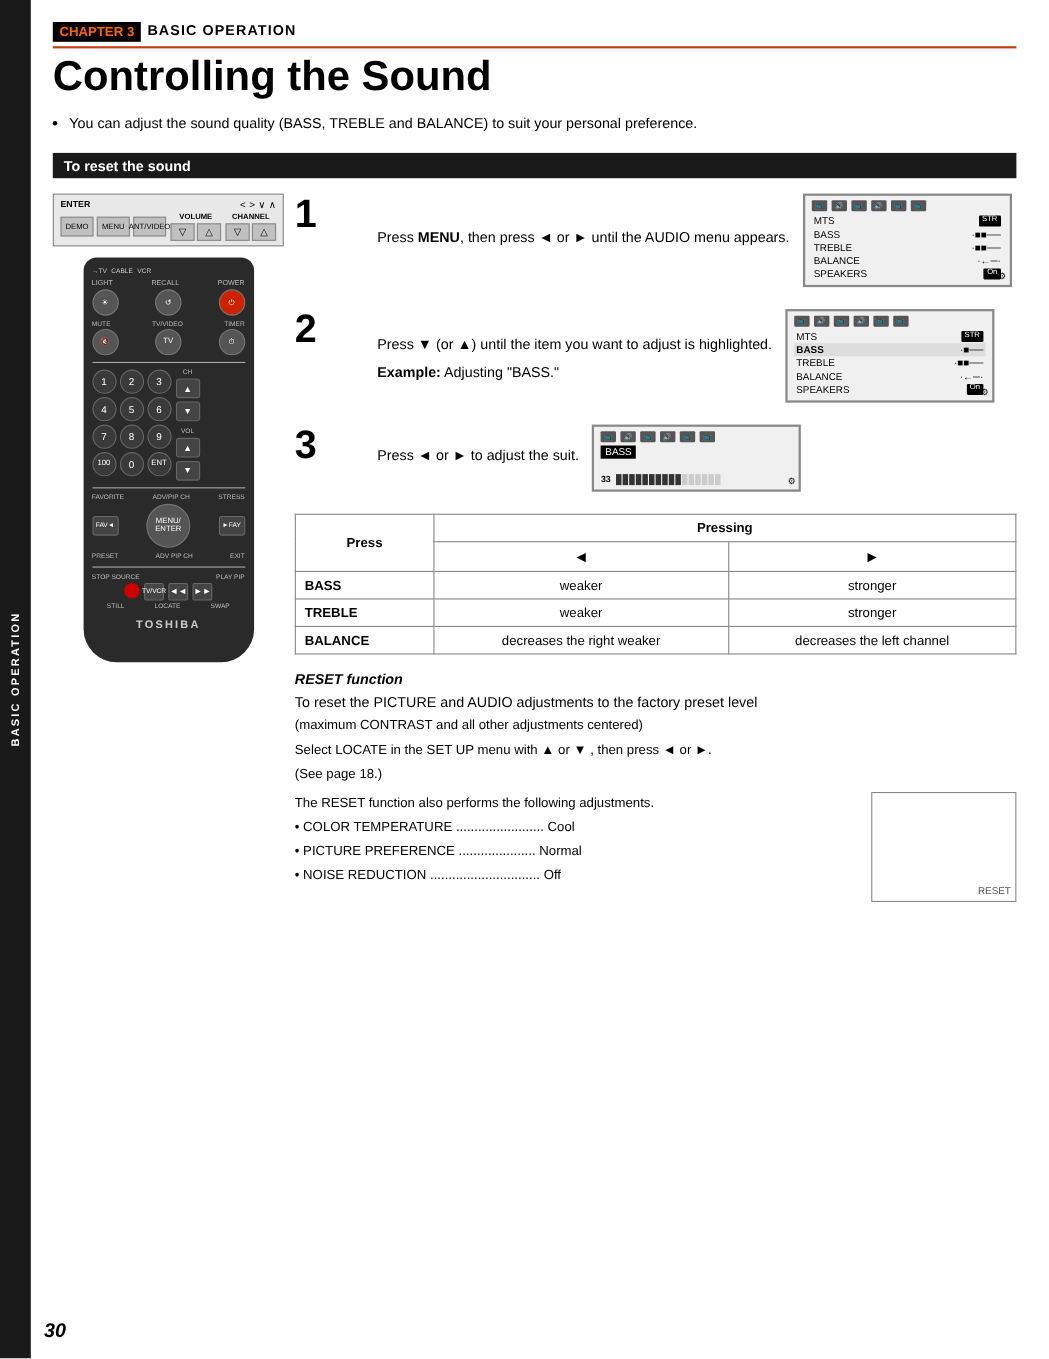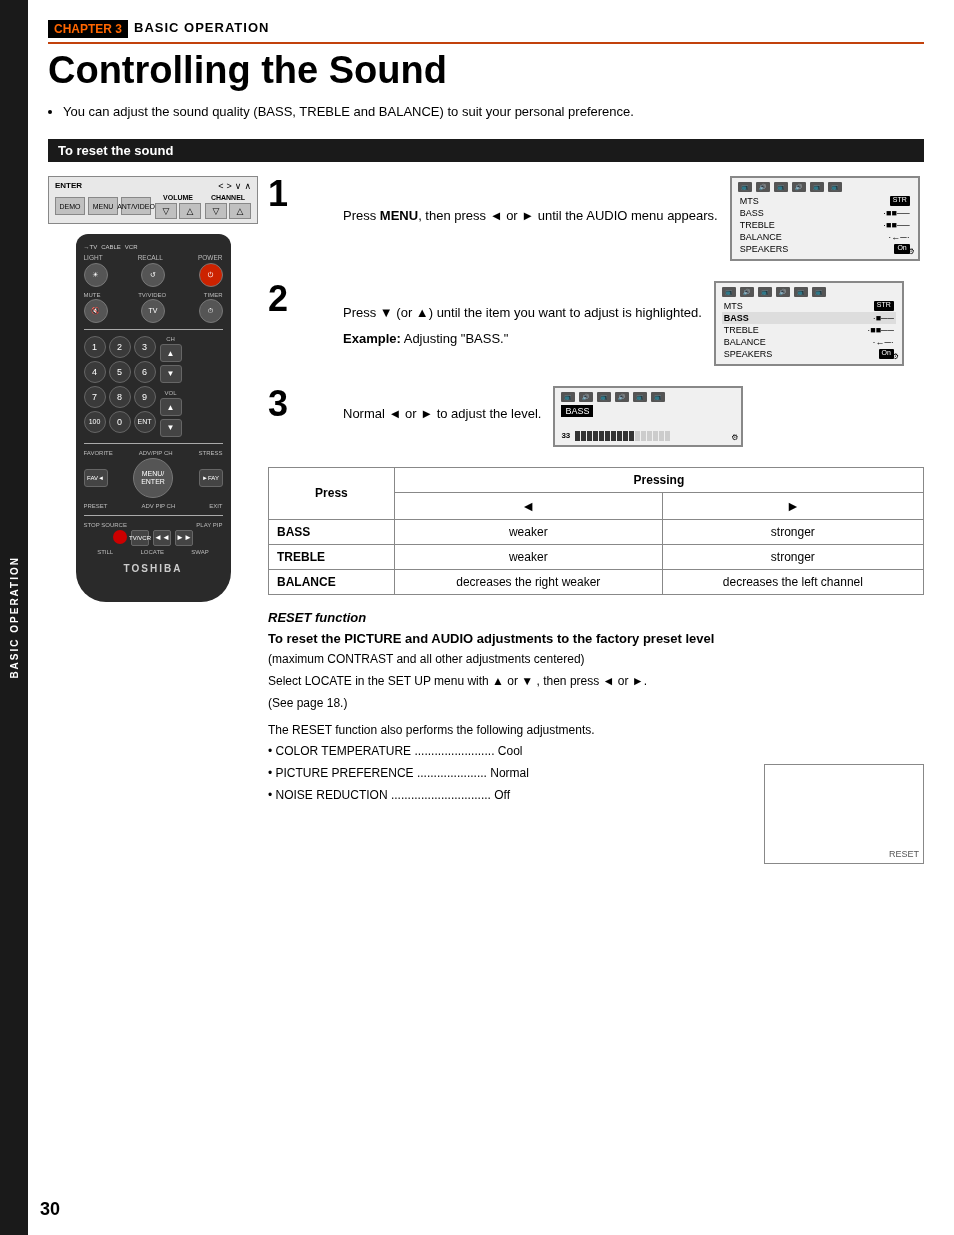--- a/index.html
+++ b/index.html
@@ -435,59 +435,59 @@
     .reset-section {
       margin-top: 15px;
     }
     .reset-title {
       font-style: italic;
       font-weight: bold;
       font-size: 13px;
       margin-bottom: 6px;
     }
     .reset-bold {
-      font-weight: bold;
+      font-weight: normal;
       font-size: 13px;
       margin-bottom: 4px;
     }
     .reset-text {
       font-size: 12px;
       margin-bottom: 4px;
       line-height: 1.5;
     }
     .reset-bottom {
       display: flex;
       gap: 15px;
       margin-top: 8px;
     }
     .reset-list {
       flex: 1;
       font-size: 12px;
       line-height: 1.8;
     }
     .reset-image-box {
-      width: 160px;
+      width: 132px;
       height: 100px;
       border: 1px solid #888;
       display: flex;
       align-items: flex-end;
       justify-content: flex-end;
       padding: 4px;
       font-size: 9px;
       color: #555;
-      margin-top: 44px;
     }
 
     
     .page-number {
       position: absolute;
       bottom: 15px;
       left: 40px;
       font-size: 18px;
       font-weight: bold;
+      font-style: italic;
     }
 
     .step-row {
       display: flex;
       gap: 12px;
       align-items: center;
       margin-left: 40px;
     }
 
     .tv-wrapper {
@@ -838,21 +838,21 @@
             </div>
           </div>
         </div>
       </div>
 
       <div class="step">
         <div class="step-number">3</div>
         <div class="step-content">
           <div class="step-row">
             <div class="step-text">
-              Normal  ◄ or ► to adjust the level.
+              Press  ◄ or ► to adjust the suit.
             </div>
             <div class="tv-wrapper">
               <div class="tv-screen-3">
                 <div class="tv-screen-header">
                   <div class="tv-icon">📺</div>
                   <div class="tv-icon">🔊</div>
                   <div class="tv-icon">📺</div>
                   <div class="tv-icon">🔊</div>
                   <div class="tv-icon">📺</div>
                   <div class="tv-icon">📺</div>

